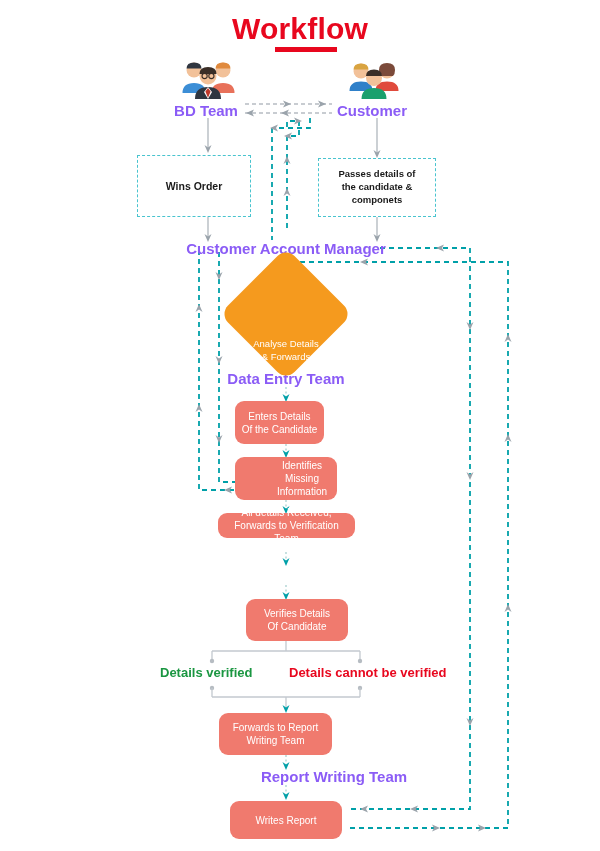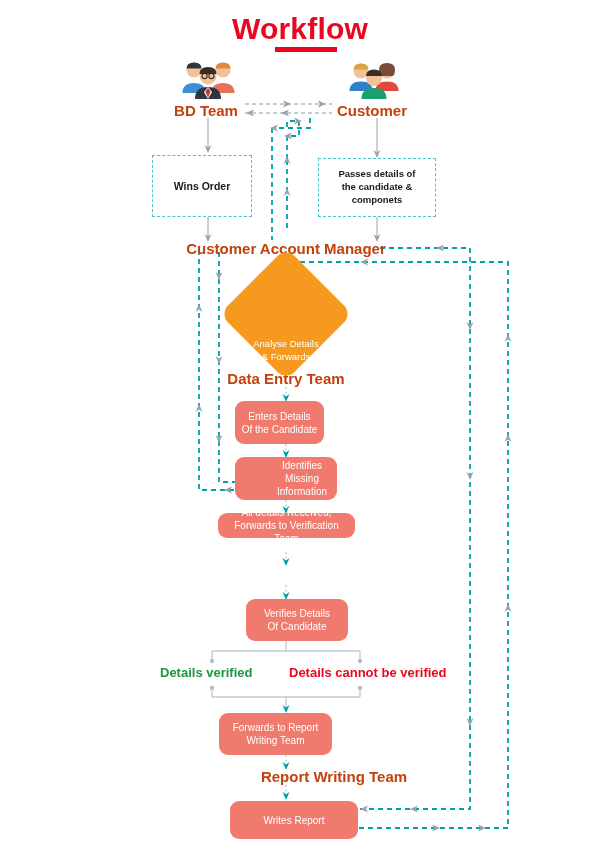--- a/index.html
+++ b/index.html
@@ -36,21 +36,21 @@
   #title-underline {
     left: 275px; top: 47px;
     width: 62px; height: 5px;
     background: #e8071e;
   }
 
   
   .role-label {
     font-size: 15px;
     font-weight: bold;
-    color: #c2410c;
+    color: #8b5cf6;
     white-space: nowrap;
     text-align: center;
   }
 
   
   .dash-box {
     border: 1.6px dashed #49c4cf;
     background: #ffffff;
     display: flex;
     align-items: center;
@@ -249,21 +249,21 @@
       <circle cx="42" cy="14" r="7.5" fill="#f2c199"></circle>
       <path d="M42 6 q8 0 8 7 q0 4-2 6 l-12 0 q-2-2-2-6 q0-7 8-7Z" fill="#7b4a3a"></path>
       <path d="M30.5 34 q0-9.5 11.5-9.5 q11.5 0 11.5 9.5 z" fill="#e04a3c"></path>
       <circle cx="29" cy="21" r="8" fill="#f2c199"></circle>
       <path d="M29 12.5 q8 0 8 6.5 l-16 0 q0-6.5 8-6.5Z" fill="#3a2e27"></path>
       <path d="M16.5 42 q0-11 12.5-11 q12.5 0 12.5 11 z" fill="#1aa06d"></path>
     </svg>
   </div>
   <div class="abs role-label" style="left:312px; top:102px; width:120px;">Customer</div>
 
-  <div class="abs dash-box lg" style="left:152px; top:155px; width:100px; height:62px;">
+  <div class="abs dash-box lg" style="left:137px; top:155px; width:114px; height:62px;">
     <span>Wins Order</span>
   </div>
 
   <div class="abs dash-box" style="left:318px; top:158px; width:118px; height:59px;">
     <span style="white-space:pre-line;">Passes details of
 the candidate &amp; componets</span>
   </div>
 
   <div class="abs role-label" style="left:186px; top:240px; width:200px;">Customer Account Manager</div>
 
@@ -294,21 +294,21 @@
   <div class="abs proc" style="left:246px; top:599px; width:102px; height:42px;">
     <span style="white-space:pre-line;">Verifies Details
 Of Candidate</span>
   </div>
 
   <div class="abs proc" style="left:219px; top:713px; width:113px; height:42px;">
     <span style="white-space:pre-line;">Forwards to Report
 Writing Team</span>
   </div>
 
-  <div class="abs proc" style="left:230px; top:801px; width:128px; height:38px;">
+  <div class="abs proc" style="left:230px; top:801px; width:112px; height:38px;">
     <span>Writes Report</span>
   </div>
 
   <div class="abs cond" style="left:160px; top:665px; color:#1a9641;">Details verified</div>
 
   <div class="abs cond" style="left:289px; top:665px; color:#e8071e;">Details cannot be verified</div>
 
 </div>
 
 </body></html>

